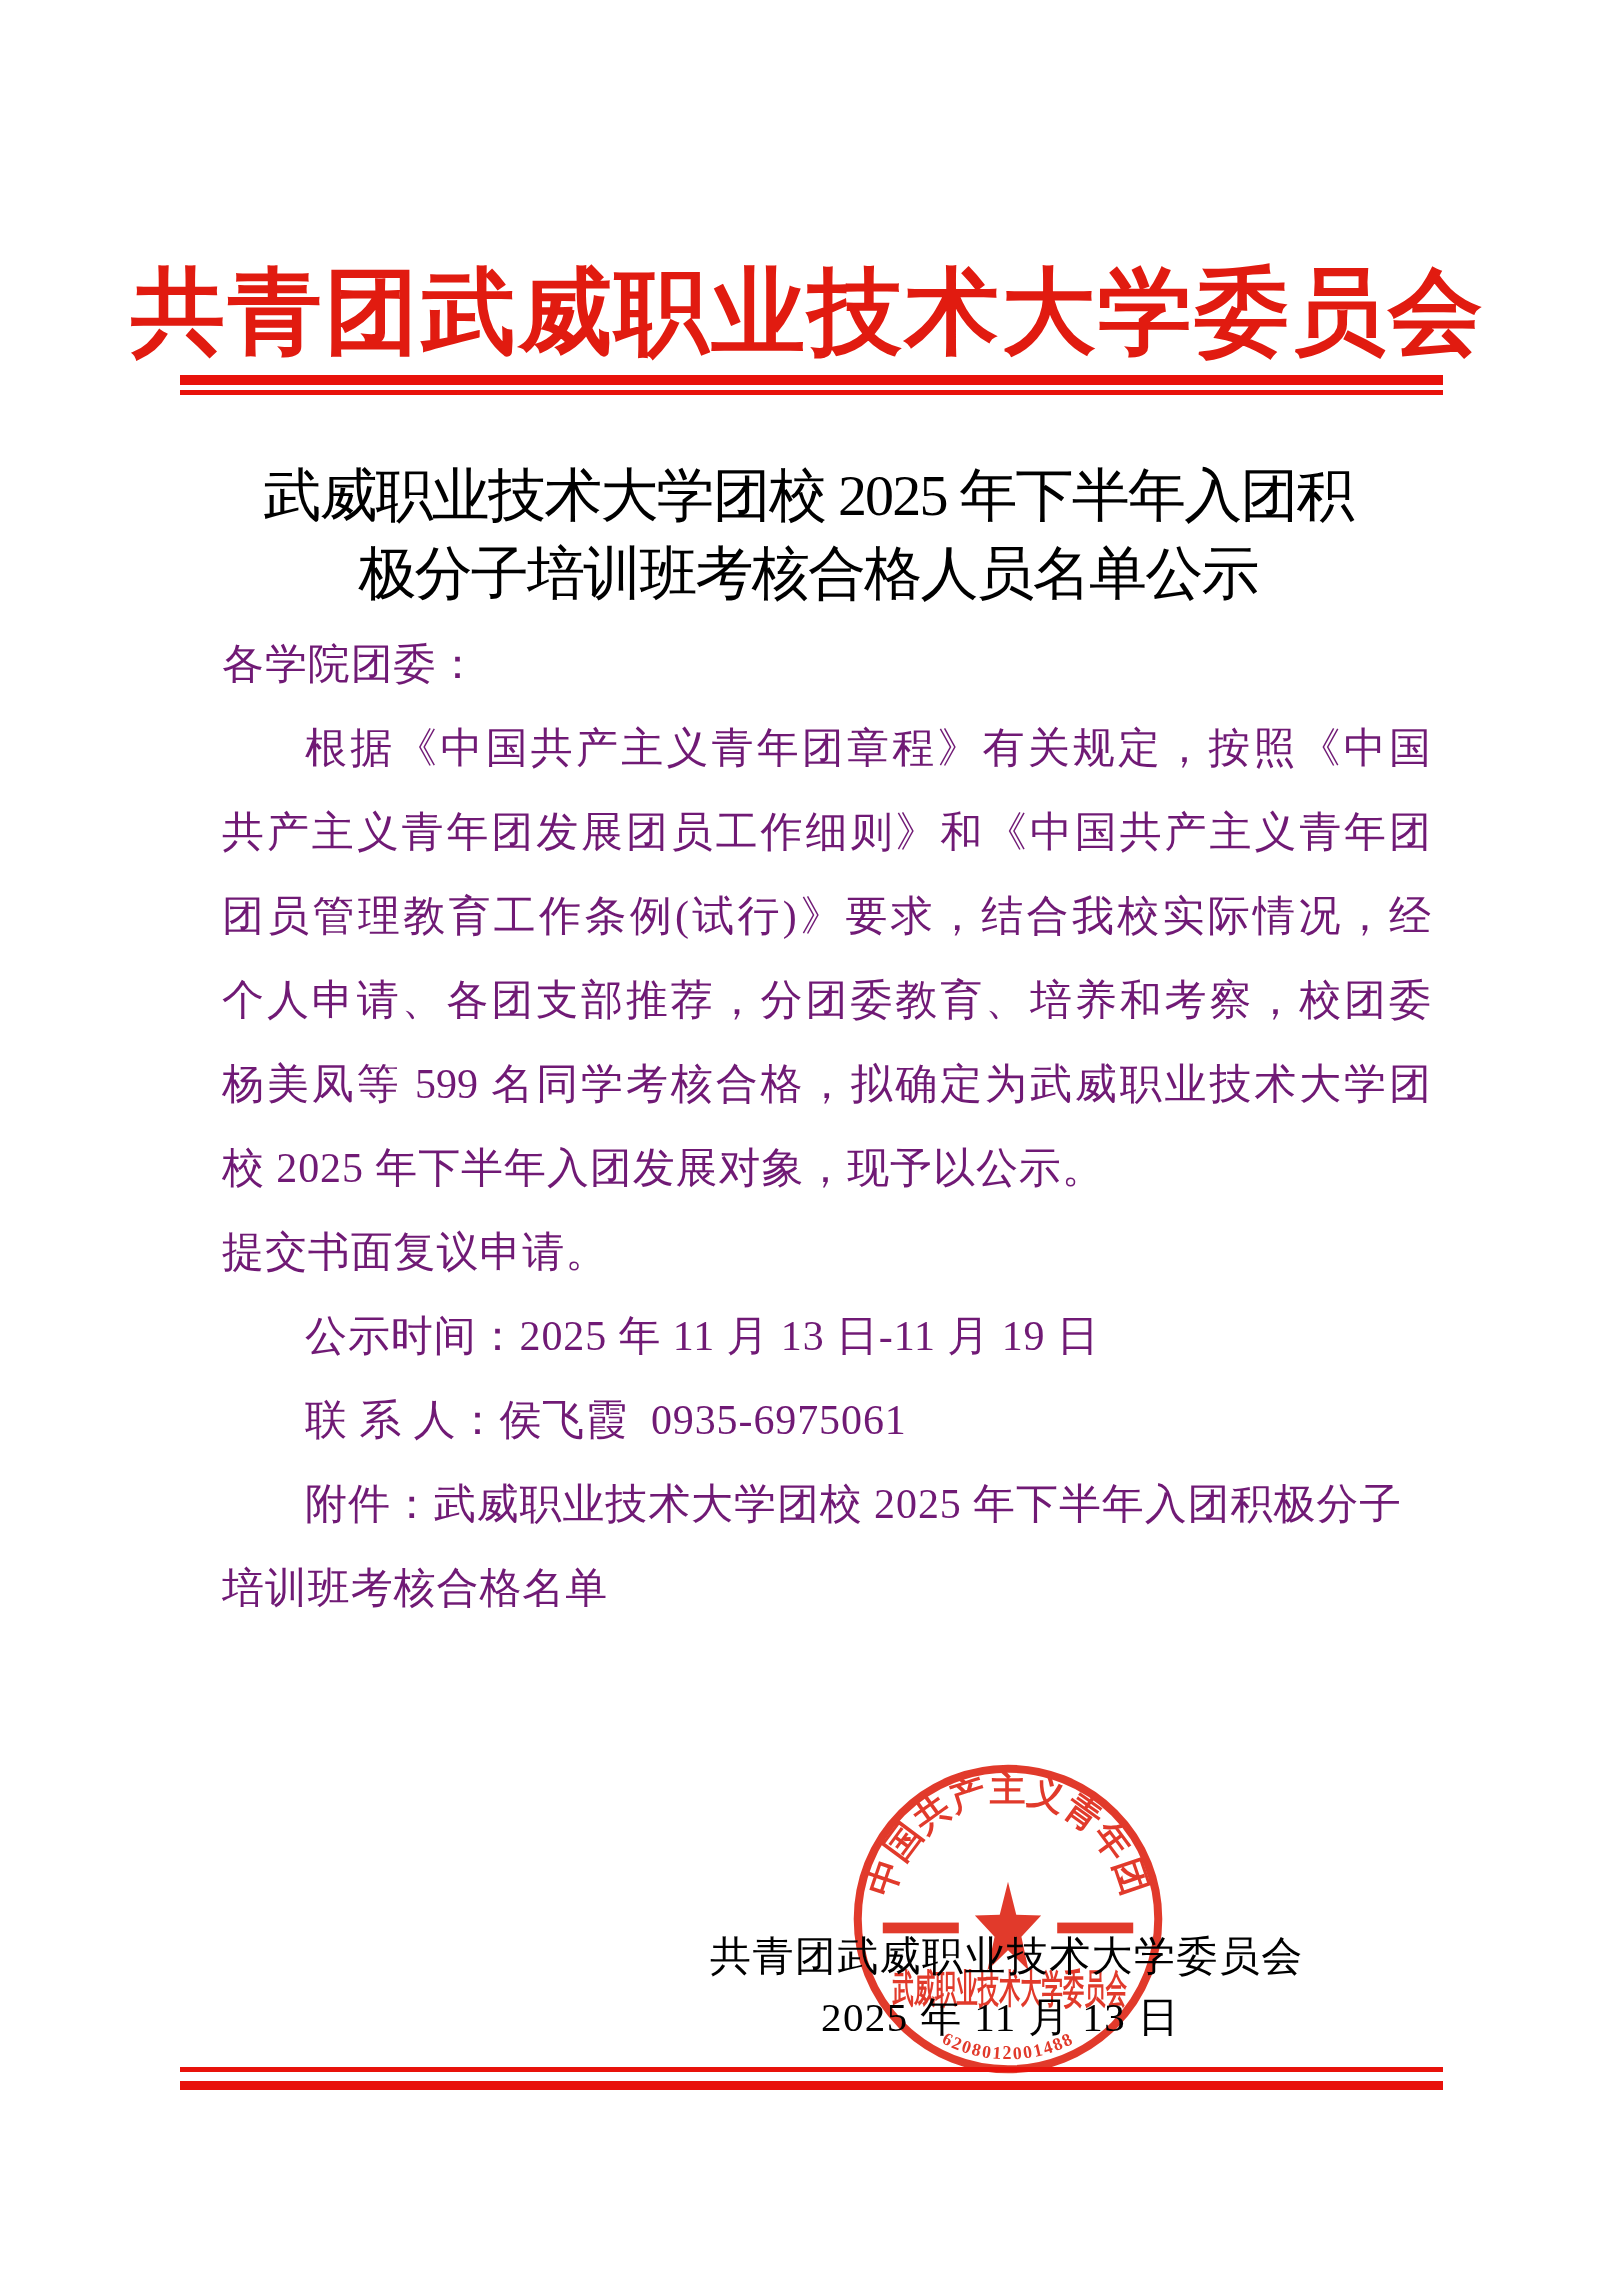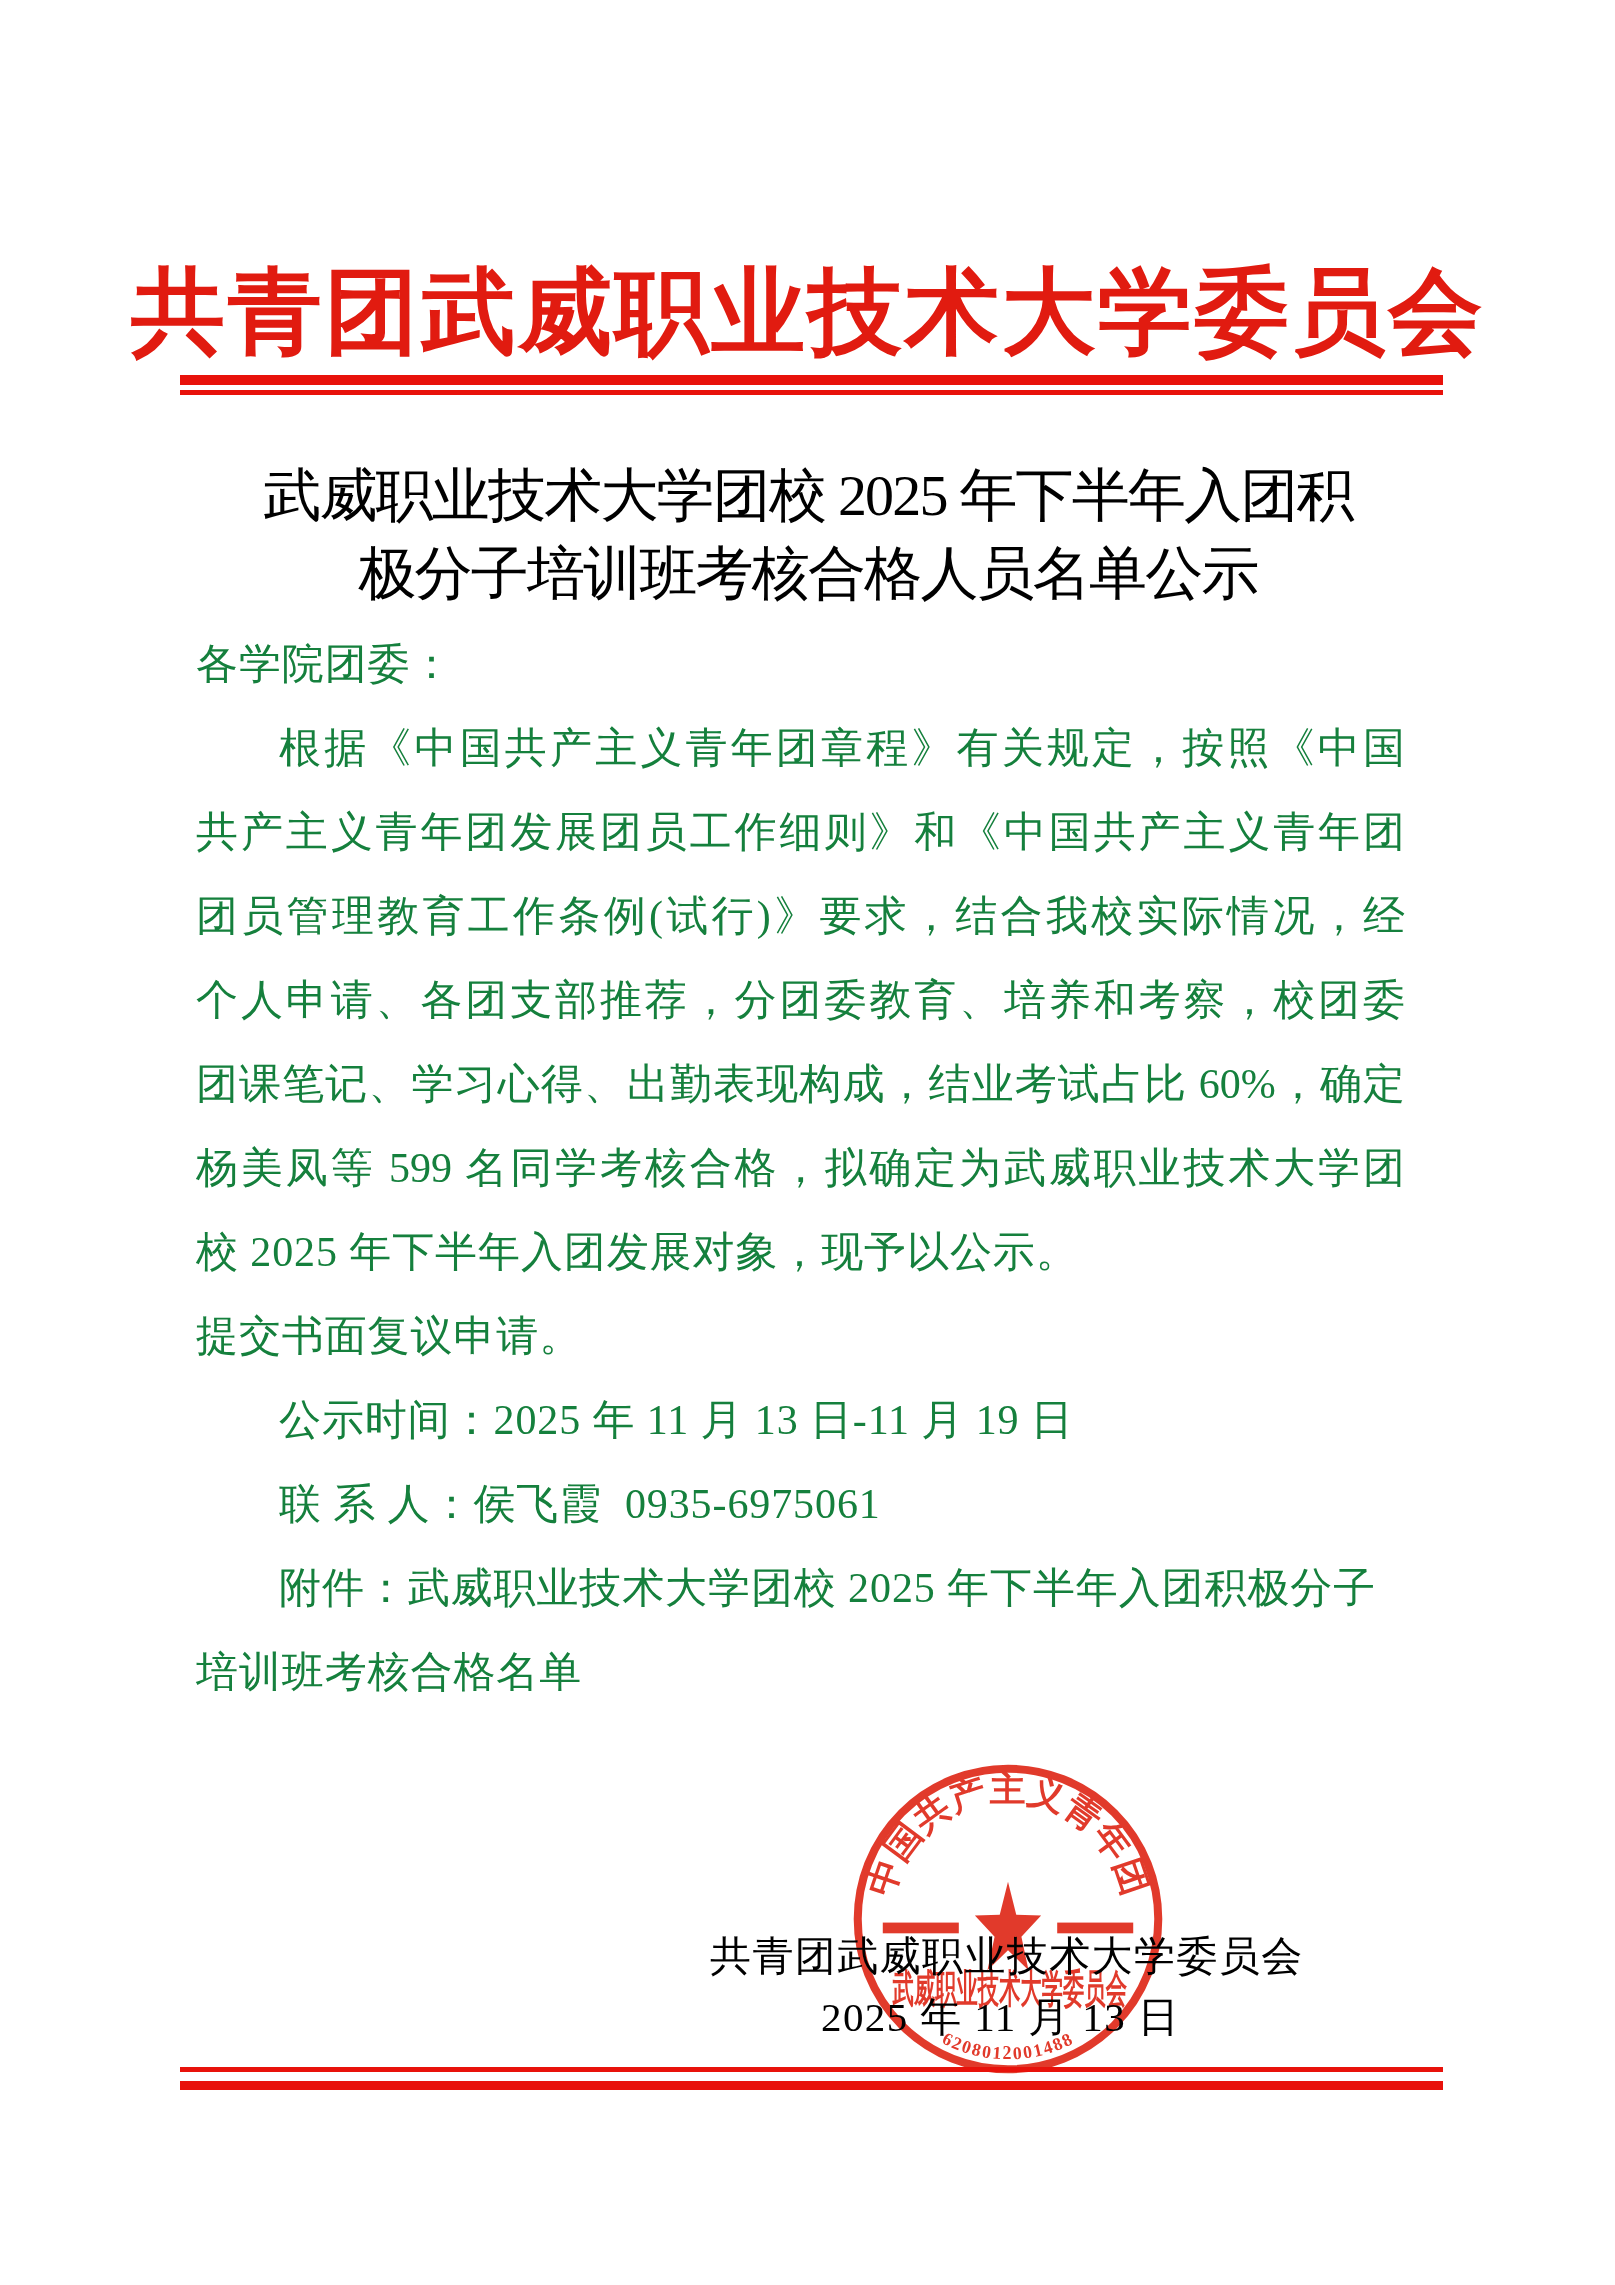--- a/index.html
+++ b/index.html
@@ -26,22 +26,22 @@
   .rule-bottom-thick{top:2081px;height:9px;}
   
   .doc-title{
     position:absolute;top:457px;left:0;width:1616px;
     text-align:center;
     font-size:58px;font-weight:normal;letter-spacing:-1.8px;
     line-height:78px;color:#000;
   }
   
   .body-block{
-    position:absolute;top:622px;left:196px;width:1209px;
-    font-size:42px;line-height:84px;color:#15803d;
+    position:absolute;top:622px;left:222px;width:1209px;
+    font-size:42px;line-height:84px;color:#701a75;
   }
   .bline{letter-spacing:0.9px;white-space:pre;}
   .bline.justify{
     white-space:normal;
     text-align:justify;
     text-align-last:justify;
     letter-spacing:0;
   }
   .bline.indent{text-indent:83px;}
   
@@ -79,21 +79,20 @@
     <div>武威职业技术大学团校 2025 年下半年入团积</div>
     <div>极分子培训班考核合格人员名单公示</div>
   </div>
 
   <div class="body-block">
     <div class="bline">各学院团委：</div>
     <div class="bline justify indent">根据《中国共产主义青年团章程》有关规定，按照《中国</div>
     <div class="bline justify">共产主义青年团发展团员工作细则》和《中国共产主义青年团</div>
     <div class="bline justify">团员管理教育工作条例(试行)》要求，结合我校实际情况，经</div>
     <div class="bline justify">个人申请、各团支部推荐，分团委教育、培养和考察，校团委</div>
-    <div class="bline justify">团课笔记、学习心得、出勤表现构成，结业考试占比 60%，确定</div>
     <div class="bline justify">杨美凤等 599 名同学考核合格，拟确定为武威职业技术大学团</div>
     <div class="bline">校 2025 年下半年入团发展对象，现予以公示。</div>
     <div class="bline">提交书面复议申请。</div>
     <div class="bline indent">公示时间：2025 年 11 月 13 日-11 月 19 日</div>
     <div class="bline indent">联 系 人：侯飞霞  0935-6975061</div>
     <div class="bline indent">附件：武威职业技术大学团校 2025 年下半年入团积极分子</div>
     <div class="bline">培训班考核合格名单</div>
   </div>
 
   <div class="sig-org">共青团武威职业技术大学委员会</div>

